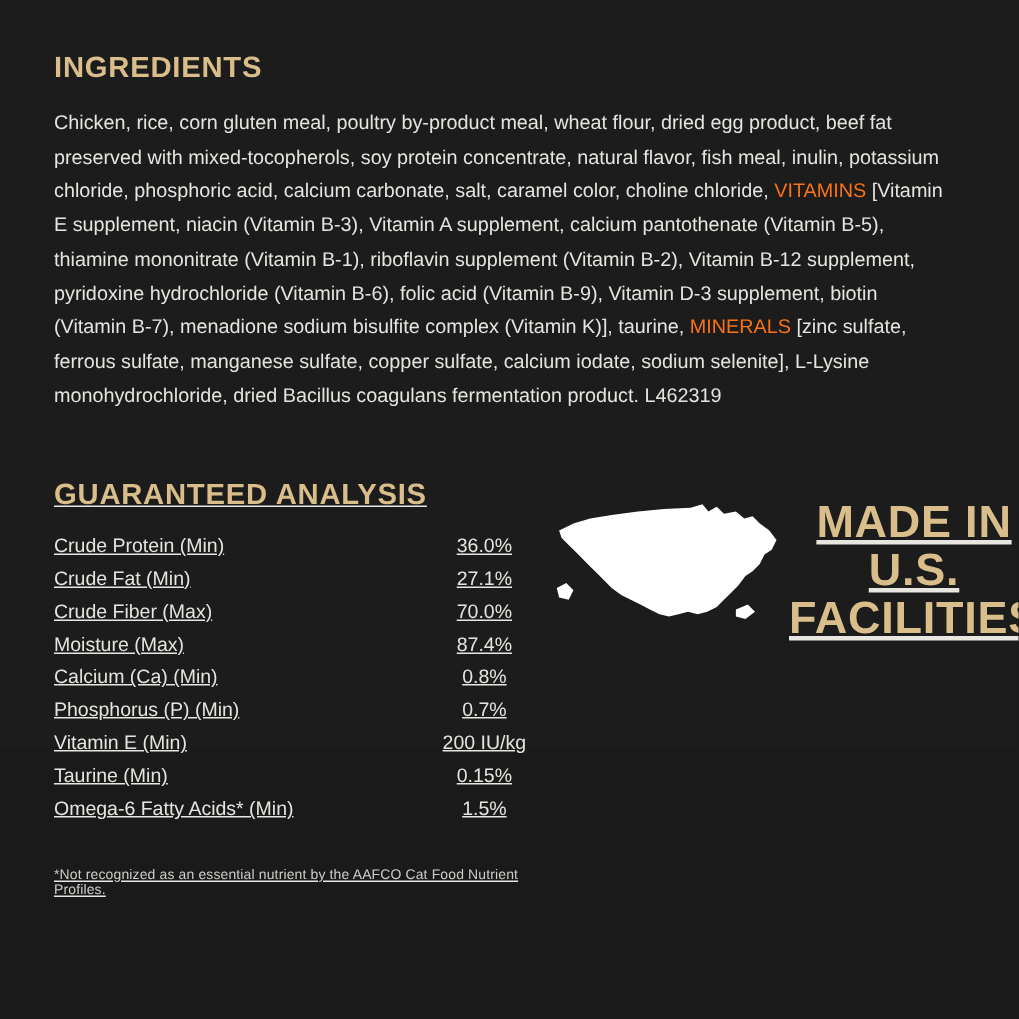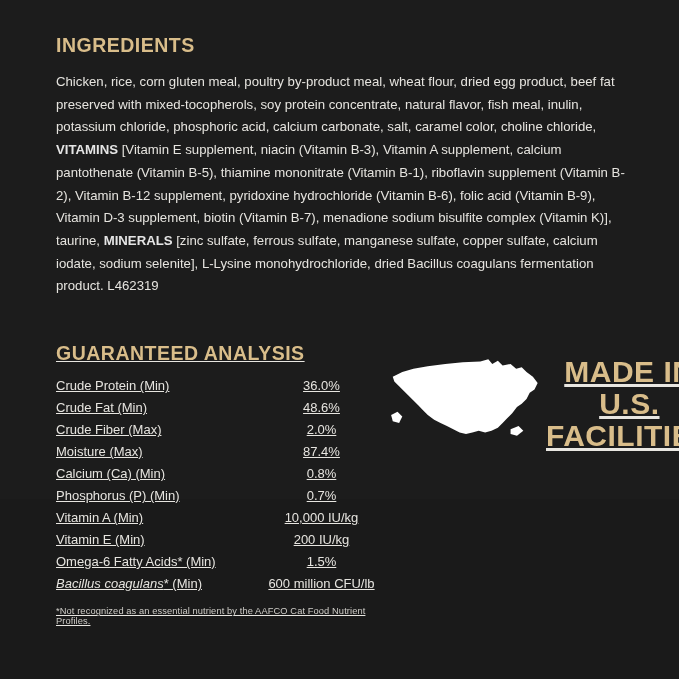--- a/index.html
+++ b/index.html
@@ -13,41 +13,41 @@
     font-family: "Liberation Sans", sans-serif;
     color: #e8e6e1;
     overflow: hidden;
   }
   .page {
     position: relative;
     width: 679px;
     height: 499px;
     background: #1c1c1c;
     box-sizing: border-box;
-    padding: 34px 40px 0 56px;
+    padding: 34px 40px 0 36px;
   }
   .section-title {
     color: #d9bd8a;
     font-size: 19.5px;
     letter-spacing: 0.5px;
     font-weight: 700;
     margin: 0 0 14px 0;
     text-transform: uppercase;
     font-family: "Liberation Sans", sans-serif;
   }
   .ingredients-body {
     font-size: 13.2px;
     line-height: 1.72;
     color: #e6e4df;
     max-width: 600px;
     text-align: left;
   }
   .ingredients-body b {
-    font-weight: 700;
-    color: #e5e5e5;
+    font-weight: 400;
+    color: #f97316;
   }
   .ga-wrap {
     margin-top: 44px;
     display: flex;
     align-items: flex-start;
     text-decoration: underline;
   }
   .ga-left {
     width: 375px;
   }
@@ -72,21 +72,21 @@
   }
   table.ga-table td.val {
     text-align: center;
     white-space: nowrap;
     padding-left: 10px;
   }
   td.nutrient i {
     font-style: italic;
   }
   .footnote {
-    margin-top: 12px;
+    margin-top: 28px;
     font-size: 9.3px;
     color: #cfcdc8;
     letter-spacing: 0.1px;
   }
   .ga-right {
     flex: 1;
     display: flex;
     flex-direction: row;
     align-items: center;
     padding-top: 4px;
@@ -125,53 +125,49 @@
       <h2 class="ga-title">GUARANTEED ANALYSIS</h2>
 
       <table class="ga-table">
         <tbody>
             <tr>
               <td class="nutrient">Crude Protein (Min)</td>
               <td class="val">36.0%</td>
             </tr>
             <tr>
               <td class="nutrient">Crude Fat (Min)</td>
-              <td class="val">48.6%</td>
+              <td class="val">27.1%</td>
             </tr>
             <tr>
               <td class="nutrient">Crude Fiber (Max)</td>
-              <td class="val">2.0%</td>
+              <td class="val">70.0%</td>
             </tr>
             <tr>
               <td class="nutrient">Moisture (Max)</td>
               <td class="val">87.4%</td>
             </tr>
             <tr>
               <td class="nutrient">Calcium (Ca) (Min)</td>
               <td class="val">0.8%</td>
             </tr>
             <tr>
               <td class="nutrient">Phosphorus (P) (Min)</td>
               <td class="val">0.7%</td>
             </tr>
             <tr>
-              <td class="nutrient">Vitamin A (Min)</td>
-              <td class="val">10,000 IU/kg</td>
-            </tr>
-            <tr>
               <td class="nutrient">Vitamin E (Min)</td>
               <td class="val">200 IU/kg</td>
             </tr>
             <tr>
+              <td class="nutrient">Taurine (Min)</td>
+              <td class="val">0.15%</td>
+            </tr>
+            <tr>
               <td class="nutrient">Omega-6 Fatty Acids* (Min)</td>
               <td class="val">1.5%</td>
-            </tr>
-            <tr>
-              <td class="nutrient"><i>Bacillus coagulans</i><span>* (Min)</span></td>
-              <td class="val">600 million CFU/lb</td>
             </tr>
           </tbody>
       </table>
 
       <div class="footnote">*Not recognized as an essential nutrient by the AAFCO Cat Food Nutrient Profiles.</div>
     </div>
 
     <div class="ga-right">
       <svg class="usa-map" viewBox="0 0 200 108" aria-hidden="true">
         <path fill="#ffffff" d="M8,26 L20,20 L34,16 L52,13 L74,10 L96,8 L118,7 L128,4 L133,10 L140,6 L146,12 L156,10 L163,16 L170,14 L176,20 L184,26 L190,34 L186,42 L180,46 L176,54 L170,60 L164,64 L158,72 L152,78 L146,84 L140,90 L132,94 L124,96 L116,94 L108,96 L100,98 L92,96 L84,92 L76,88 L68,84 L60,80 L52,74 L46,68 L40,62 L34,56 L28,50 L22,44 L16,38 L10,32 Z"></path>

